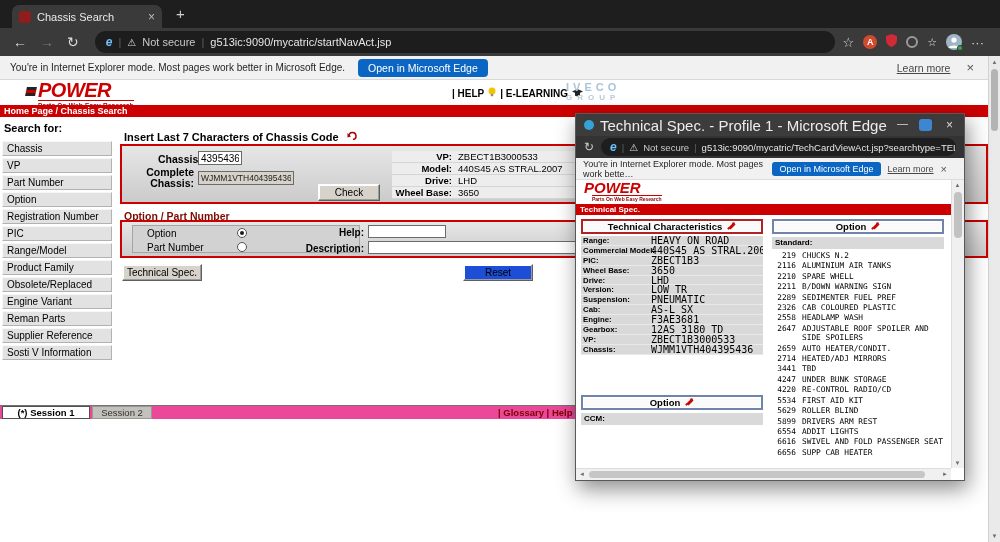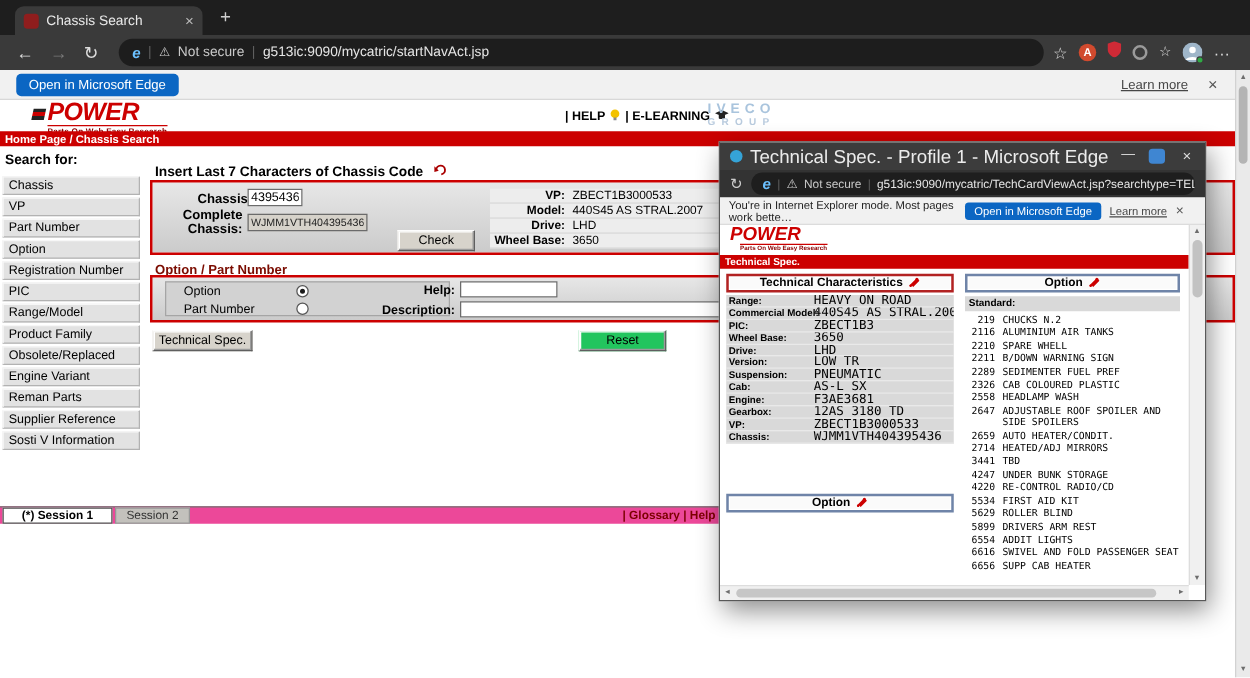--- a/index.html
+++ b/index.html
@@ -155,20 +155,21 @@
           <circle cx="8" cy="6" r="2.6" fill="#fff"></circle>
           <path d="M2.5 14 C3.5 10.8 12.5 10.8 13.5 14" fill="#fff"></path>
         </svg>
       <span class="dot"></span>
     </span>
     <span class="tbi">···</span>
   </div>
 </div>
 
 <div class="iebanner">
+  <span class="ie-text">You're in Internet Explorer mode. Most pages work better in Microsoft Edge.</span>
   <button class="edge-btn">Open in Microsoft Edge</button>
   <a class="learnmore">Learn more</a>
   <span class="banner-close">×</span>
 </div>
 
 <div class="page">
 
   <div class="logo">
     <div class="logo-row">
       <span class="logo-flag"></span>
@@ -276,21 +277,21 @@
         <span class="radio"></span>
       </div>
     </div>
     <span class="f2lab" style="top:5px">Help:</span>
     <input class="field" style="left: 246px; top: 3px; width: 78px; height: 13px;" value="">
     <span class="f2lab" style="top:21px">Description:</span>
     <input class="field" style="left: 246px; top: 19px; width: 214px; height: 13px;" value="">
   </div>
 
   <button class="cbtn" style="left:122px;top:184px;width:80px;height:17px">Technical Spec.</button>
-  <button class="cbtn" style="left:463px;top:184px;width:70px;height:17px;background:#22c55e">Reset</button>
+  <button class="cbtn" style="left:463px;top:184px;width:70px;height:17px;background:#1d4ed8">Reset</button>
 
   <div class="session-bar">
     <div class="s1">(*) Session 1</div>
     <div class="s2">Session 2</div>
     <div class="s-links">| Glossary | Help P</div>
   </div>
 </div>
 
 <div class="main-scroll">
   <span class="sarrow" style="top:3px">▲</span>
@@ -407,20 +408,21 @@
     <div class="p-optleft">
       <div class="p-hdrbox blue">
         <span>Option</span>
         <span><svg width="9" height="9" viewBox="0 0 9 9">
               <path d="M1 8 L6 3 M3 8 L8 3" stroke="#c00" stroke-width="1.5" fill="none"></path>
               <circle cx="6.5" cy="2.5" r="1.3" fill="#c00"></circle>
               <circle cx="1.5" cy="7.5" r="1" fill="#c00"></circle>
             </svg></span>
       </div>
     </div>
+    <div class="p-ccm">CCM:</div>
 
     <div class="p-right">
       <div class="p-hdrbox blue">
         <span>Option</span>
         <span><svg width="9" height="9" viewBox="0 0 9 9">
               <path d="M1 8 L6 3 M3 8 L8 3" stroke="#c00" stroke-width="1.5" fill="none"></path>
               <circle cx="6.5" cy="2.5" r="1.3" fill="#c00"></circle>
               <circle cx="1.5" cy="7.5" r="1" fill="#c00"></circle>
             </svg></span>
       </div>

